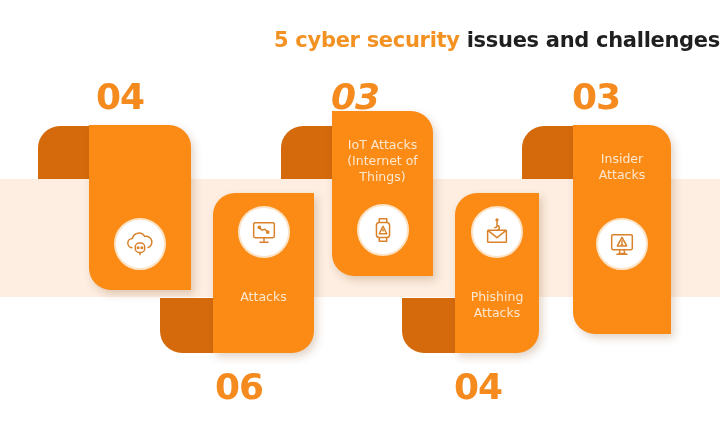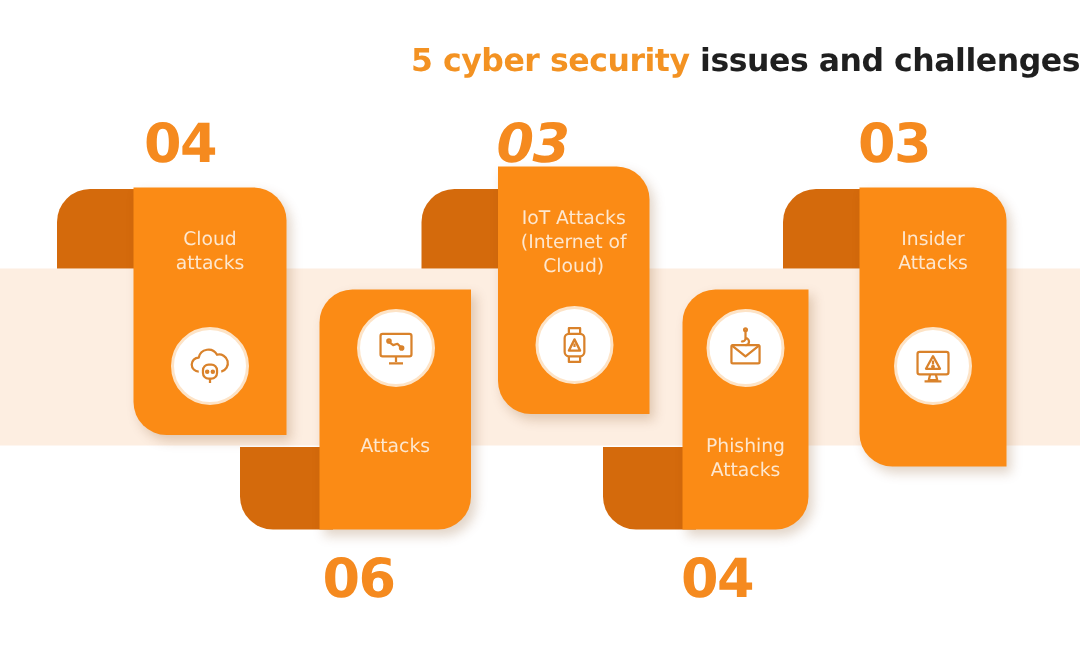--- a/index.html
+++ b/index.html
@@ -46,24 +46,20 @@
 
 <div class="title">
   <span class="accent">5 cyber security</span><span> issues and challenges</span>
 </div>
 
 <div class="band"></div>
 
 <div class="num" style="left:96px; top:79px;">04</div>
 <div class="fold" style="left:38px; top:126px; width:60px; height:53px; border-radius:22px 0 0 0;"></div>
 <div class="card top" style="left:89px; top:125px; width:102px; height:165px;">
-  <div class="label" style="margin-top:26px;">
-    <div>Cloud</div>
-    <div>attacks</div>
-  </div>
   <div class="icon-circle" style="position:absolute; top:93px;">
     <svg viewBox="0 0 32 32" fill="none" stroke="#d9822b" stroke-width="1.6" stroke-linejoin="round">
       <path d="M8 20 a5 5 0 0 1 0-10 a7 7 0 0 1 13-2 a6 6 0 0 1 3 12"></path>
       <rect x="11" y="15" width="10" height="10" rx="4"></rect>
       <circle cx="14" cy="20" r="0.8" fill="#d9822b"></circle>
         <circle cx="18" cy="20" r="0.8" fill="#d9822b"></circle>
       <path d="M16 25 v3"></path>
     </svg>
   </div>
 </div>
@@ -84,21 +80,21 @@
   </div>
 </div>
 <div class="num" style="left:215px; top:369px;">06</div>
 
 <div class="num" style="left:331px; top:79px;font-style:italic;">03</div>
 <div class="fold" style="left:281px; top:126px; width:60px; height:53px; border-radius:22px 0 0 0;"></div>
 <div class="card top" style="left:332px; top:111px; width:101px; height:165px;">
   <div class="label" style="margin-top:26px;">
     <div>IoT Attacks</div>
     <div>(Internet of</div>
-    <div>Cloud)</div>
+    <div>Things)</div>
   </div>
   <div class="icon-circle" style="position:absolute; top:93px;">
     <svg viewBox="0 0 32 32" fill="none" stroke="#d9822b" stroke-width="1.6" stroke-linejoin="round">
       <rect x="9" y="8" width="14" height="16" rx="3"></rect>
       <path d="M12 8 v-4 h8 v4 M12 24 v4 h8 v-4"></path>
       <path d="M16 12 l4 8 h-8 z"></path>
       <path d="M16 15 v2.5"></path>
     </svg>
   </div>
 </div>
@@ -115,21 +111,21 @@
   </div>
   <div class="label" style="margin-top:31px;">
     <div>Phishing</div>
     <div>Attacks</div>
   </div>
 </div>
 <div class="num" style="left:454px; top:369px;">04</div>
 
 <div class="num" style="left:572px; top:79px;">03</div>
 <div class="fold" style="left:522px; top:126px; width:60px; height:53px; border-radius:22px 0 0 0;"></div>
-<div class="card top" style="left:573px; top:125px; width:98px; height:186px;">
+<div class="card top" style="left:573px; top:125px; width:98px; height:209px;">
   <div class="label" style="margin-top:26px;">
     <div>Insider</div>
     <div>Attacks</div>
   </div>
   <div class="icon-circle" style="position:absolute; top:93px;">
     <svg viewBox="0 0 32 32" fill="none" stroke="#d9822b" stroke-width="1.6" stroke-linejoin="round">
       <rect x="5" y="6" width="22" height="16" rx="1.5"></rect>
       <path d="M14 22 l-1 4 h6 l-1 -4 M10 27 h12"></path>
       <path d="M16 9 l5 9 h-10 z"></path>
       <path d="M16 12 v3"></path>

